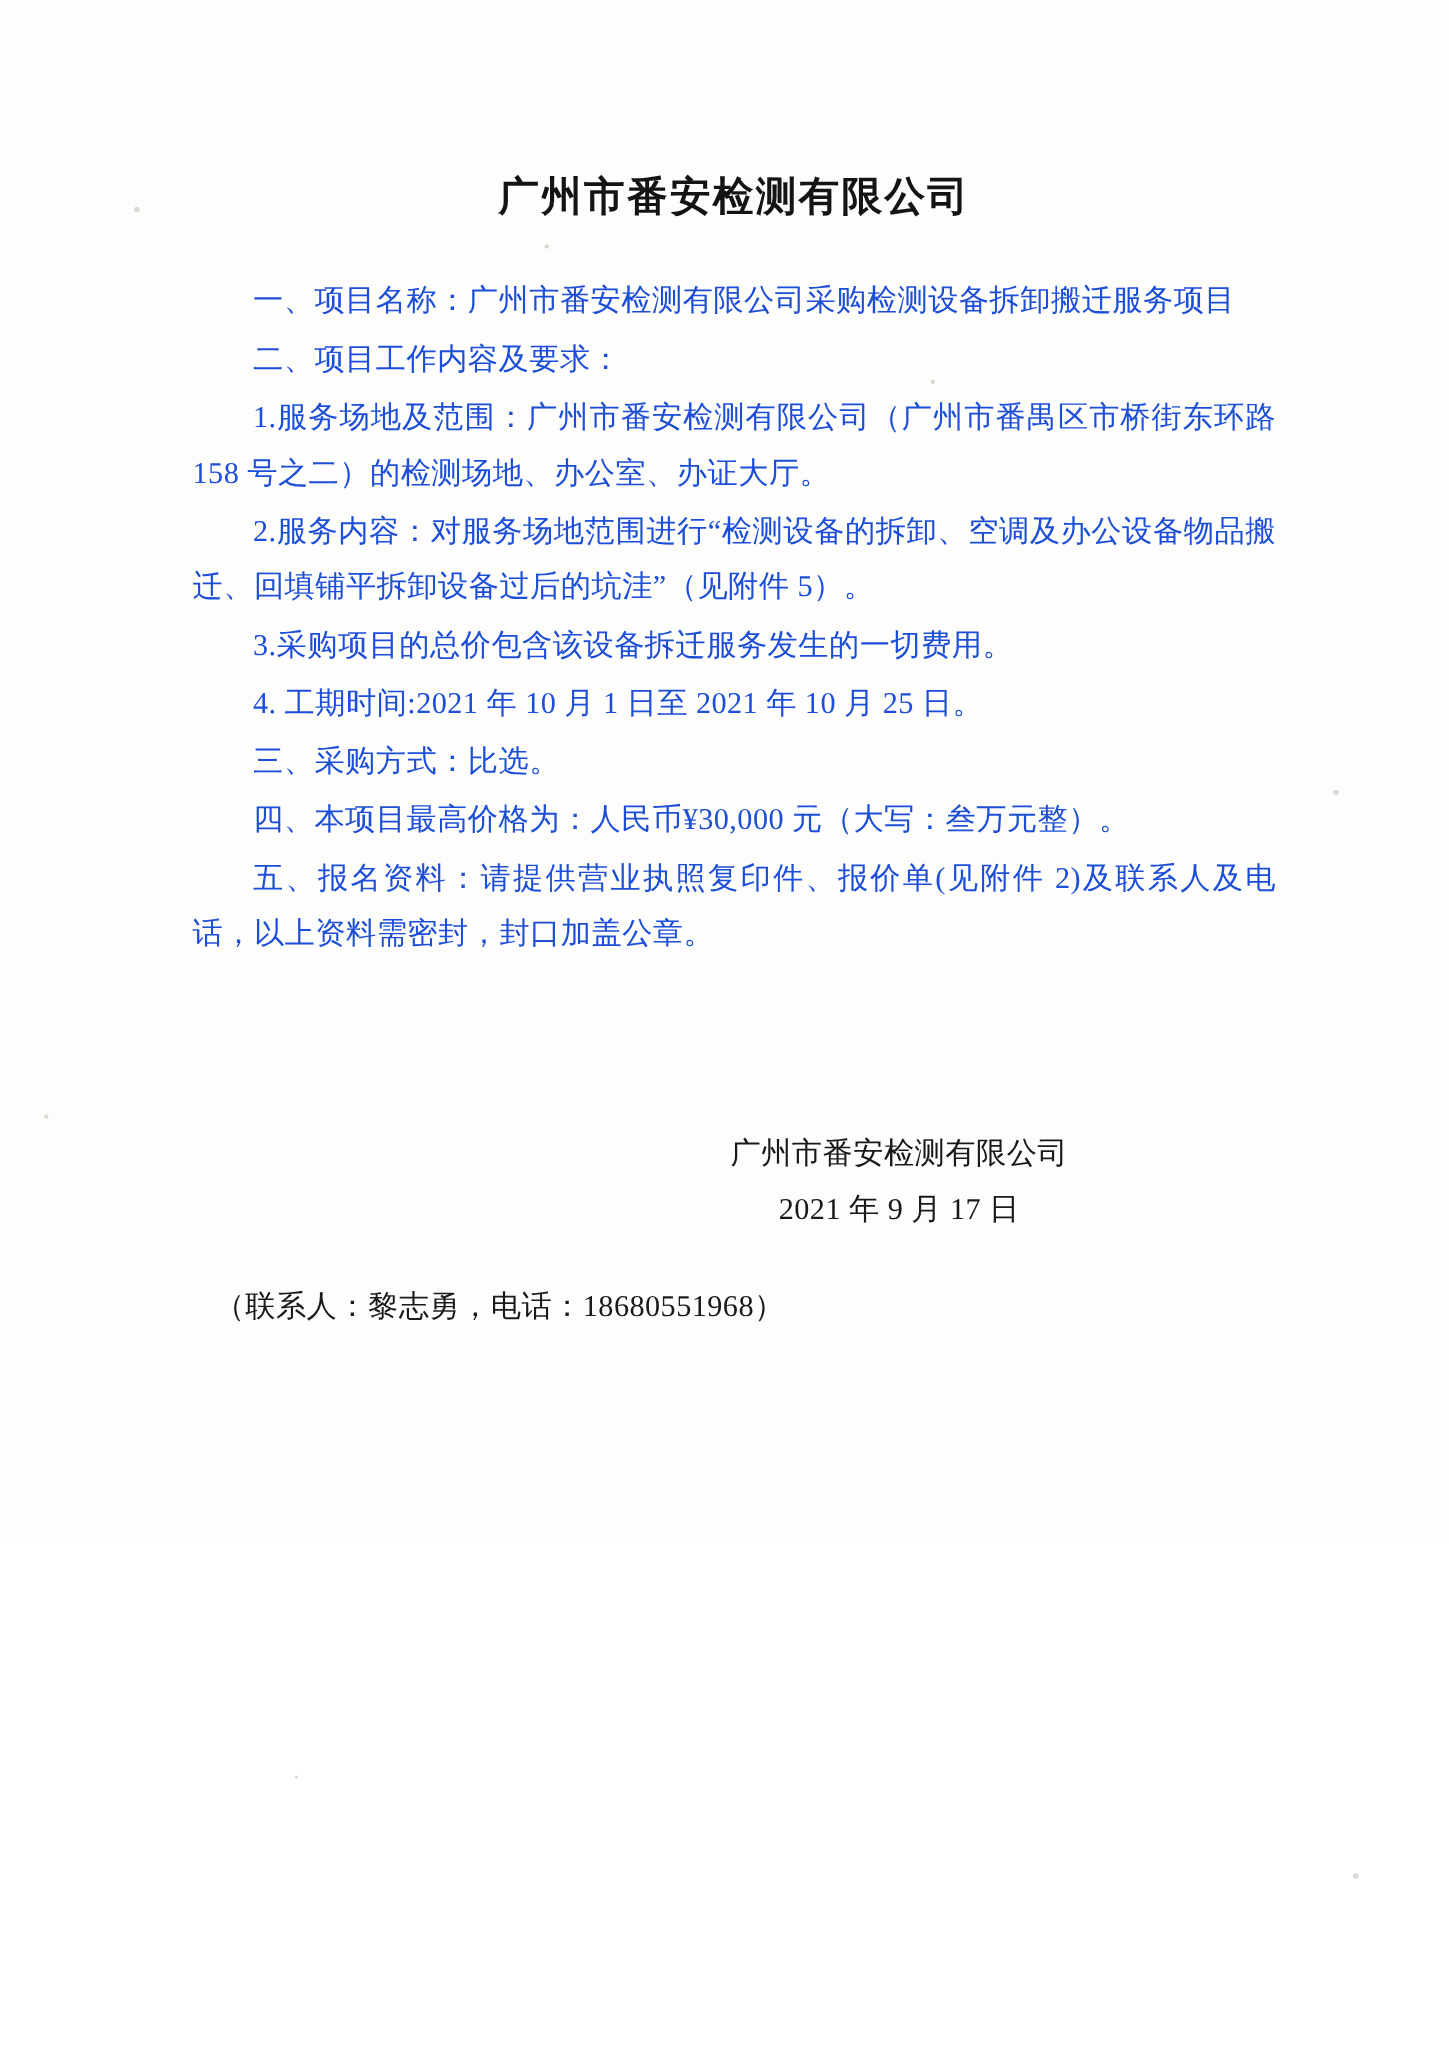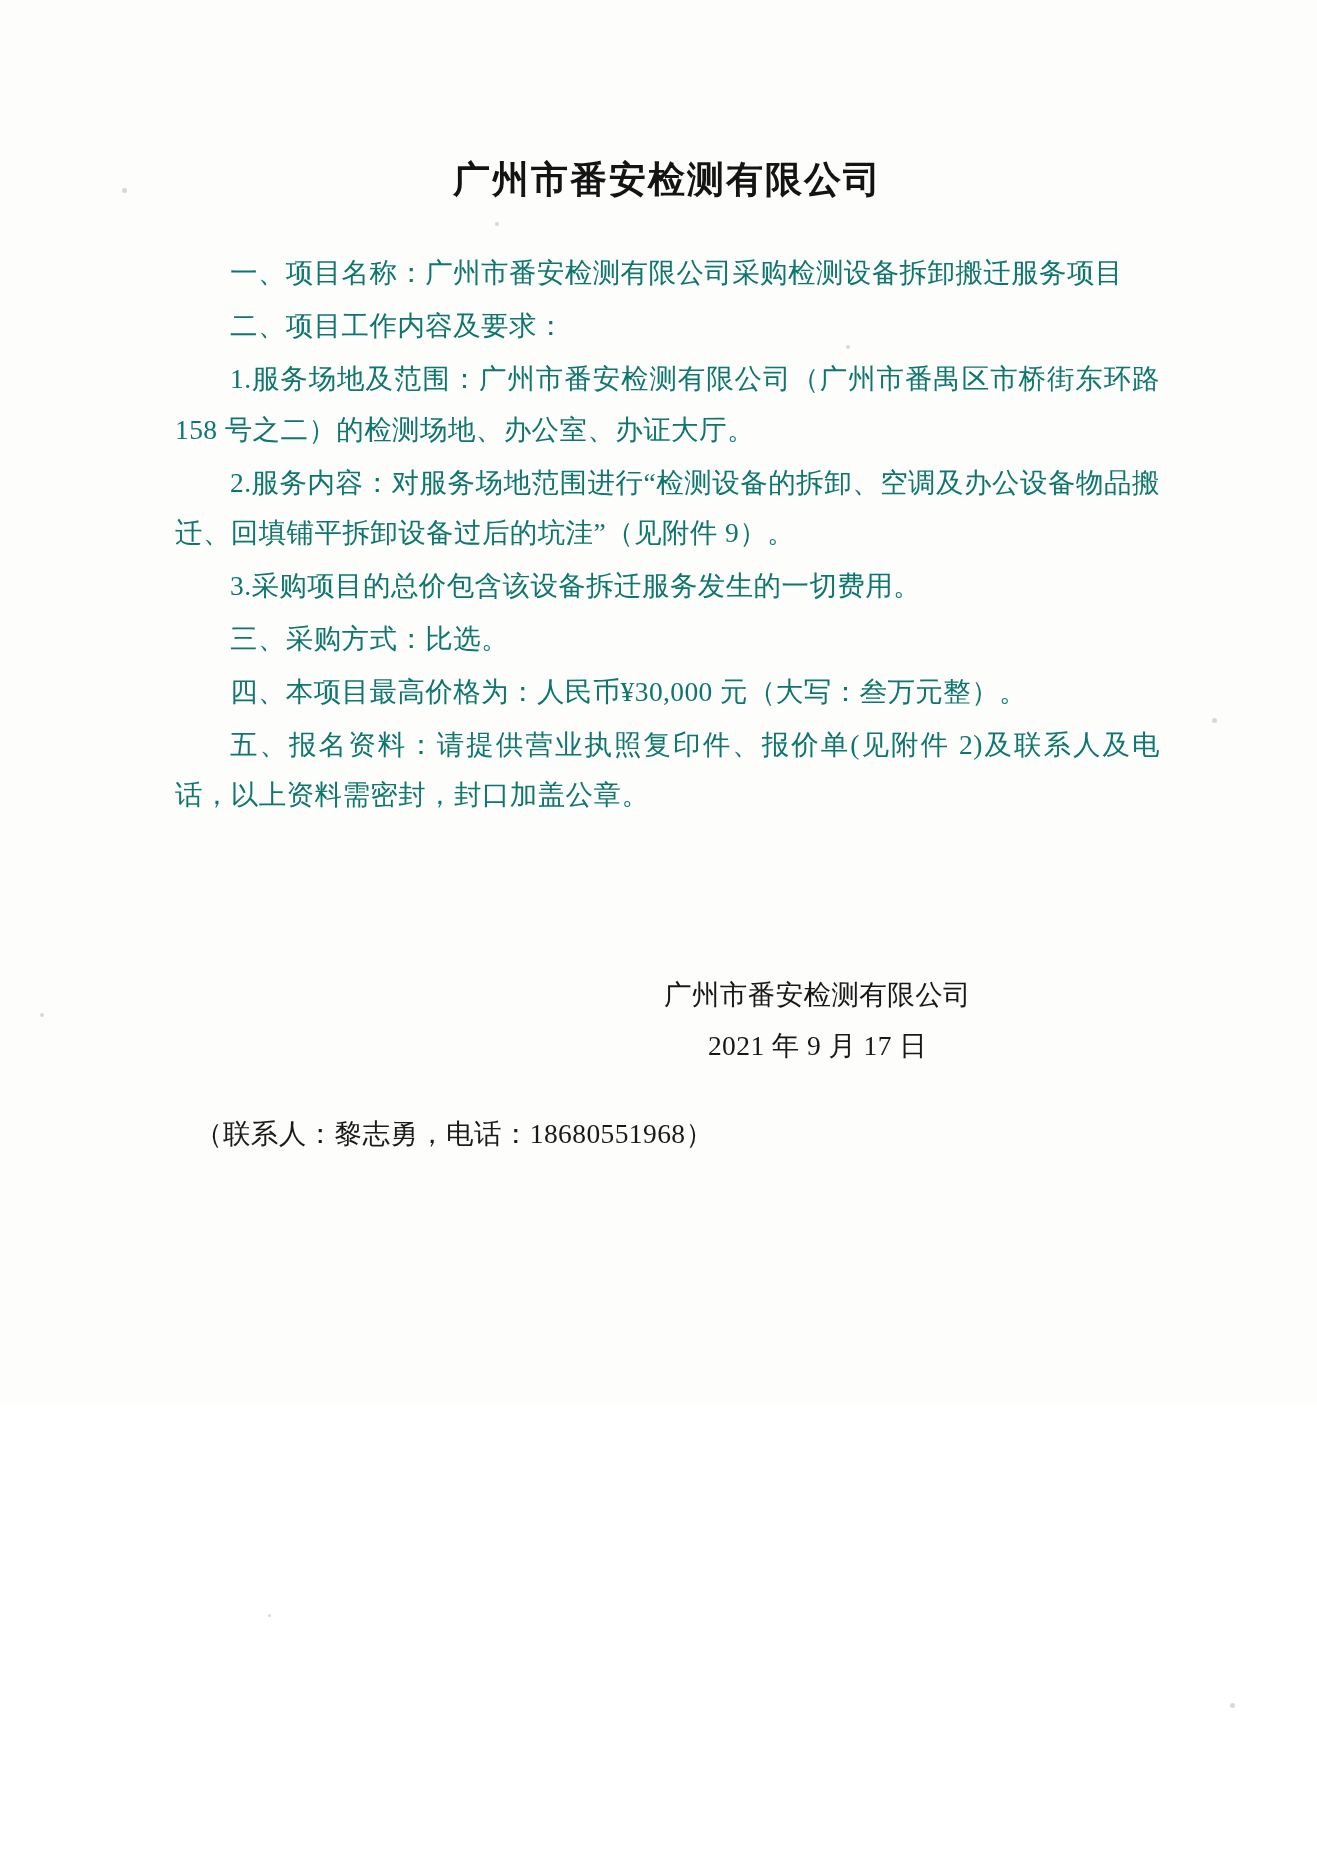--- a/index.html
+++ b/index.html
@@ -50,21 +50,21 @@
   }
   .title-line2 {
     font-size: 39px;
     margin-top: 36px;
     line-height: 1.2;
   }
   .body-block {
     margin-top: 46px;
     font-size: 27.5px;
     line-height: 1.82;
-    color: #0f766e;
+    color: #1d4ed8;
     text-align: justify;
   }
   p.para {
     margin: 0 0 3px 0;
     text-indent: 2em;
     letter-spacing: .4px;
   }
   .signature {
     margin-top: 150px;
     font-size: 27.5px;
@@ -98,22 +98,23 @@
 
   <div class="content">
 
     <div class="doc-title title-line1">广州市番安检测有限公司</div>
 
 
     <div class="body-block">
       <p class="para">一、项目名称：广州市番安检测有限公司采购检测设备拆卸搬迁服务项目</p>
       <p class="para">二、项目工作内容及要求：</p>
       <p class="para">1.服务场地及范围：广州市番安检测有限公司（广州市番禺区市桥街东环路 158 号之二）的检测场地、办公室、办证大厅。</p>
-      <p class="para">2.服务内容：对服务场地范围进行“检测设备的拆卸、空调及办公设备物品搬迁、回填铺平拆卸设备过后的坑洼”（见附件 9）。</p>
+      <p class="para">2.服务内容：对服务场地范围进行“检测设备的拆卸、空调及办公设备物品搬迁、回填铺平拆卸设备过后的坑洼”（见附件 5）。</p>
       <p class="para">3.采购项目的总价包含该设备拆迁服务发生的一切费用。</p>
+      <p class="para">4. 工期时间:2021 年 10 月 1 日至 2021 年 10 月 25 日。</p>
       <p class="para">三、采购方式：比选。</p>
       <p class="para">四、本项目最高价格为：人民币¥30,000 元（大写：叁万元整）。</p>
       <p class="para">五、报名资料：请提供营业执照复印件、报价单(见附件 2)及联系人及电话，以上资料需密封，封口加盖公章。</p>
     </div>
 
     <div class="signature">
       <div class="sig-line">广州市番安检测有限公司</div>
       <div class="sig-line">2021 年 9 月 17 日</div>
     </div>
 

